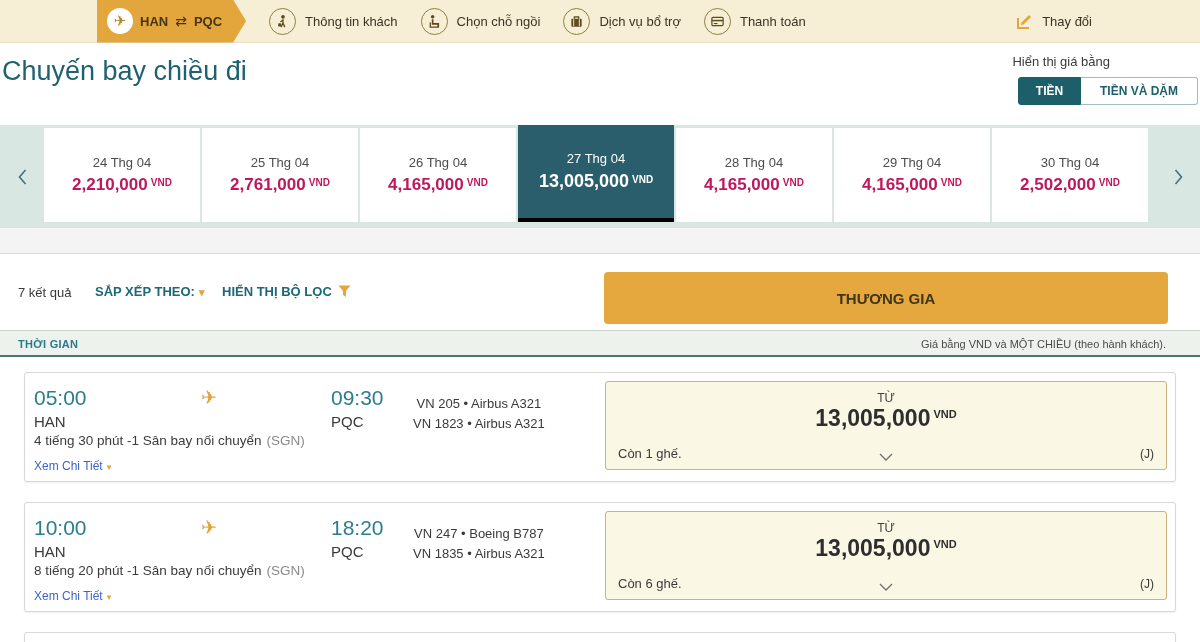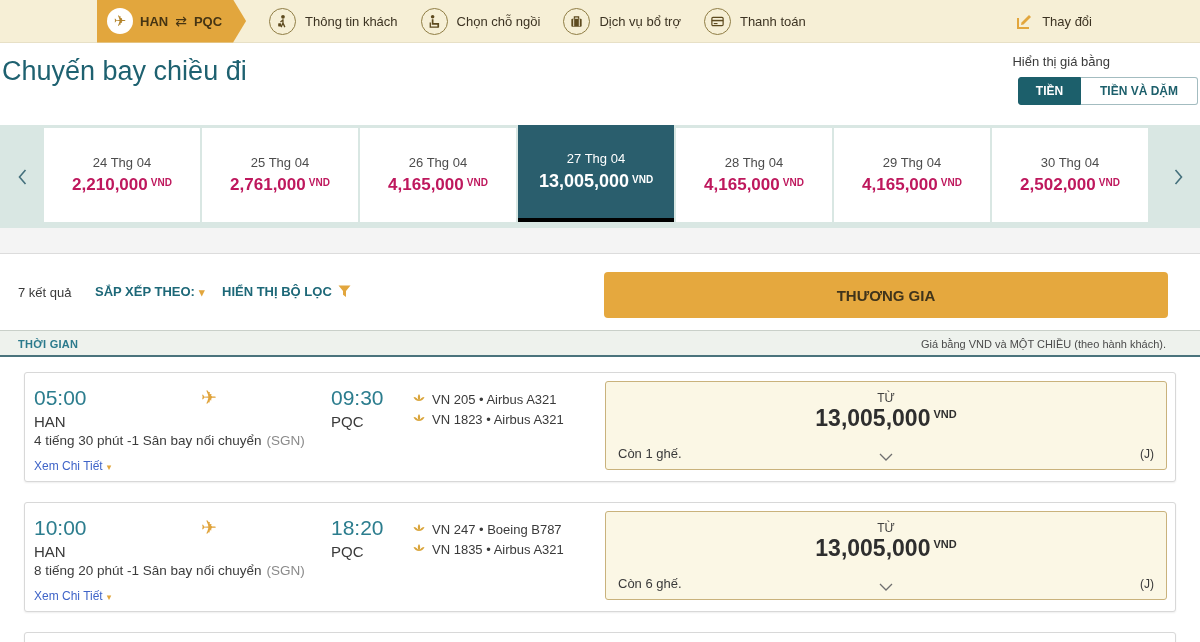--- a/index.html
+++ b/index.html
@@ -53,41 +53,41 @@
 
   
   .band { position:absolute; top:228px; left:0; width:1200px; height:26px; background:#f4f4f4;
     border-bottom:1px solid #dcdcdc; }
   .results { position:absolute; top:254px; left:0; width:1200px; height:76px; background:#fff; }
   .res-count { position:absolute; left:18px; top:31px; font-size:13px; color:#3a3a3a; }
   .res-sort { position:absolute; left:95px; top:30px; font-size:13px; font-weight:bold; color:#1d6878; cursor:pointer; }
   .res-filter { position:absolute; left:222px; top:30px; font-size:13px; font-weight:bold; color:#1d6878;
     cursor:pointer; display:flex; align-items:center; gap:6px; }
   .caret { color:#e2a63d; font-size:11px; margin-left:4px; }
-  .cabin-btn { position:absolute; left:604px; top:18px; width:564px; height:46px; background:#e5a83e;
+  .cabin-btn { position:absolute; left:604px; top:18px; width:564px; height:52px; background:#e5a83e;
     border:none; border-radius:4px; font-size:15px; font-weight:bold; color:#40341b;
     font-family:"Liberation Sans", sans-serif; cursor:pointer; }
 
   
   .lhdr { position:absolute; top:330px; left:0; width:1200px; height:27px; background:#eef2ed;
     border-top:1px solid #c9d0c9; border-bottom:2px solid #4a737c; }
   .lh-left { position:absolute; left:18px; top:7px; font-size:11px; font-weight:bold; color:#2b7a8c; letter-spacing:.3px; }
   .lh-right { position:absolute; right:34px; top:7px; font-size:11px; color:#4a4a4a; }
 
   
   .card { position:absolute; left:24px; width:1152px; height:110px; background:#fff;
     border:1px solid #d8d8d8; border-radius:3px; box-shadow:0 1px 2px rgba(0,0,0,.07); }
   .card.c1 { top:372px; } .card.c2 { top:502px; }
   .f-time { position:absolute; top:13px; font-size:21px; color:#2c7d8e; }
   .f-code { position:absolute; top:40px; font-size:15px; color:#3a3a3a; }
   .f-dep .f-time, .f-dep .f-code { left:9px; }
   .f-arr .f-time, .f-arr .f-code { left:306px; }
   .f-plane { position:absolute; left:176px; top:13px; font-size:19px; color:#e0a33a; }
   .f-segs { position:absolute; left:388px; top:16px; }
-  .seg { display:flex; align-items:center; gap:7px; height:20px; font-size:13px; color:#3a3a3a; }
+  .seg { display:flex; align-items:center; gap:7px; height:20px; font-size:13px; color:#3a3a3a;flex-direction:column; }
   .f-dur { position:absolute; left:9px; top:60px; font-size:13.5px; color:#3c3c3c; }
   .f-via { color:#8a8a8a; margin-left:5px; }
   .f-link { position:absolute; left:9px; top:86px; font-size:12px; color:#3f64c8; cursor:pointer; }
   .f-link .caret { font-size:9px; }
   .pbox { position:absolute; left:580px; top:8px; width:562px; height:89px; background:#fbf7e5;
     border:1px solid #c9b27c; border-radius:3px; cursor:pointer; }
   .pb-from { position:absolute; top:9px; width:100%; text-align:center; font-size:12px; color:#3f3f3f; }
   .pb-priceline { position:absolute; top:23px; width:100%; text-align:center; }
   .pb-price { font-size:23px; font-weight:bold; color:#2e2e2e; }
   .pb-cur { font-size:11px; font-weight:bold; color:#2e2e2e; position:relative; top:-8px; margin-left:3px; }

